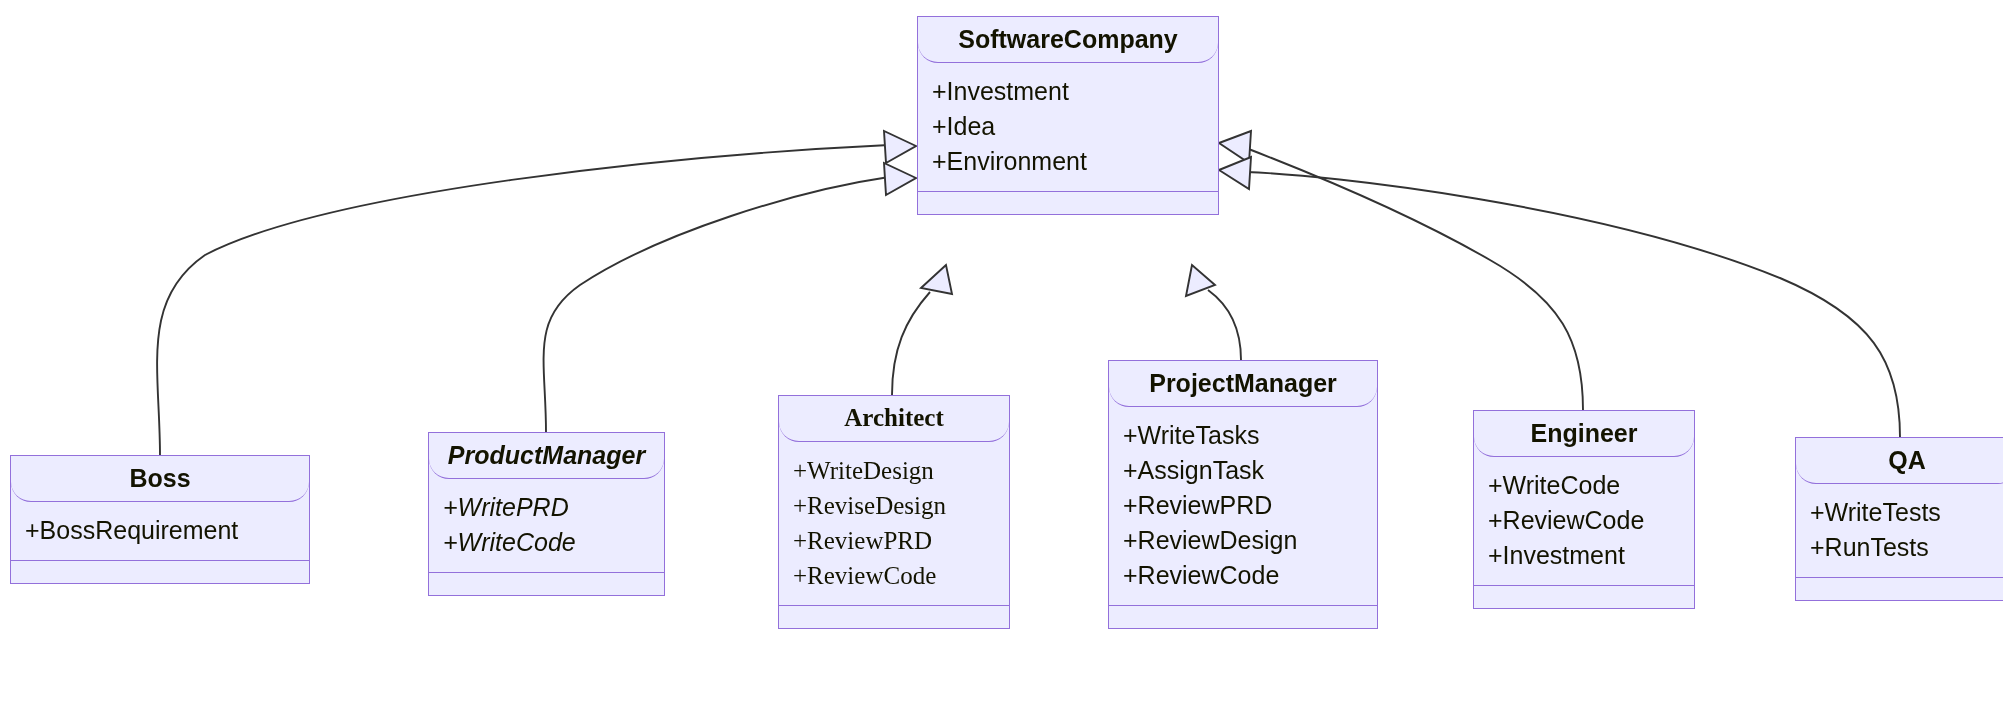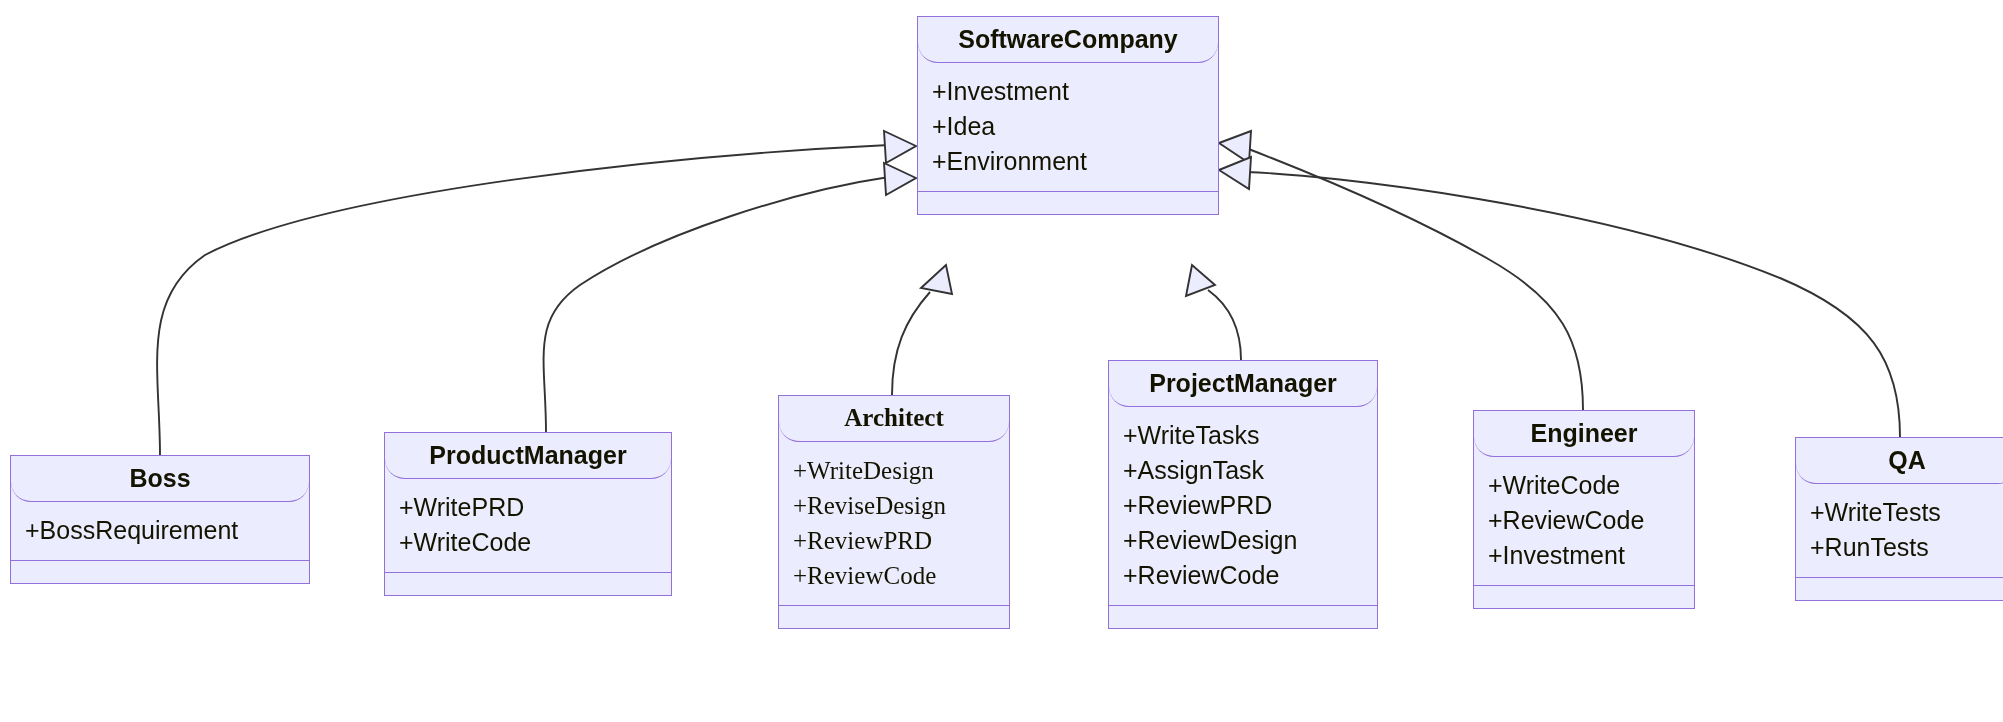--- a/index.html
+++ b/index.html
@@ -122,21 +122,21 @@
   </div>
 
   <div class="uml-class" style="left:10px; top:455px; width:300px;justify-content:flex-end;">
     <div class="class-title">Boss</div>
     <div class="class-attrs">
       <div class="attr-line">+BossRequirement</div>
     </div>
     <div class="class-methods"></div>
   </div>
 
-  <div class="uml-class" style="left:384px; top:432px; width:288px;">
+  <div class="uml-class" style="left:428px; top:432px; width:237px;font-style:italic;">
     <div class="class-title">ProductManager</div>
     <div class="class-attrs">
       <div class="attr-line">+WritePRD</div>
       <div class="attr-line">+WriteCode</div>
     </div>
     <div class="class-methods"></div>
   </div>
 
   <div class="uml-class" style="left:778px; top:395px; width:232px;font-family:Liberation Serif, serif;">
     <div class="class-title">Architect</div>

